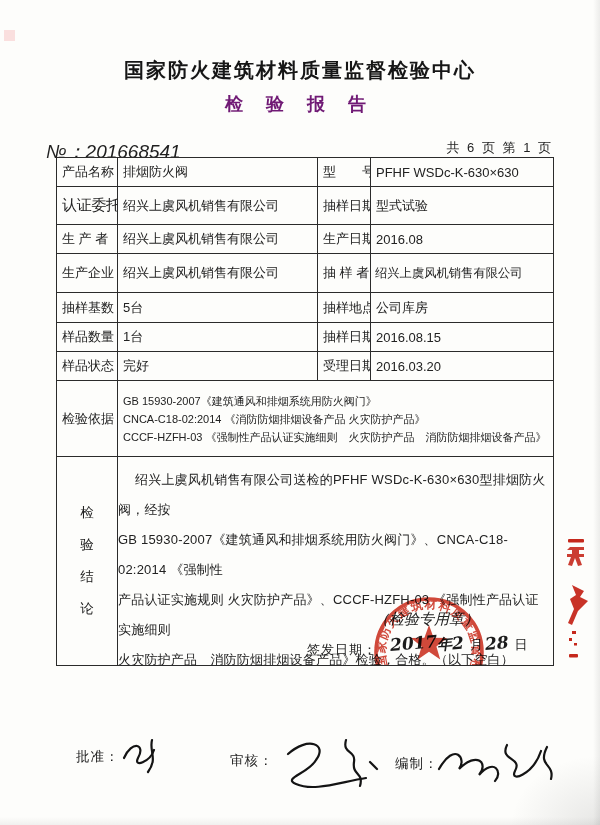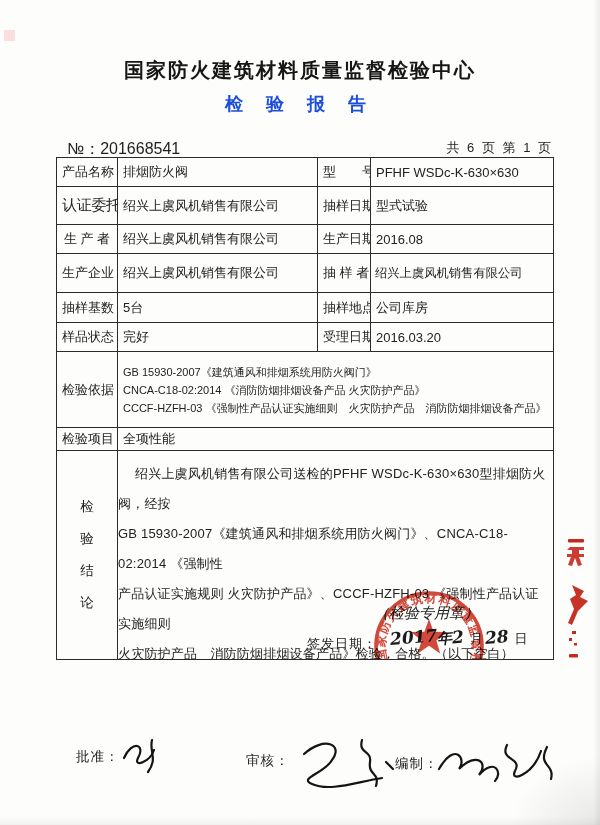--- a/index.html
+++ b/index.html
@@ -4,30 +4,30 @@
 <style>
   html,body{margin:0;padding:0;}
   body{width:600px;height:825px;position:relative;background:#fdfdfb;
        font-family:"Liberation Sans","DejaVu Sans",sans-serif;color:#1f1f1f;overflow:hidden;}
   .abs{position:absolute;}
 
   
   .org-title{left:0;right:0;top:57px;text-align:center;font-size:20px;font-weight:bold;
              letter-spacing:2px;color:#161616;}
   .report-title{left:0;right:0;top:92px;text-align:center;font-size:18px;font-weight:bold;
-                letter-spacing:9px;color:#1d4ed8;}
-  .meta-no{left:67px;top:139px;font-size:16px;}
+                letter-spacing:9px;color:#701a75;}
+  .meta-no{left:46px;top:139px;font-size:19px;font-style:italic;}
   .meta-pages{right:47px;top:139px;font-size:13px;letter-spacing:2px;margin-left:18px;}
 
   
   table.report{position:absolute;left:56px;top:157px;width:497px;border-collapse:collapse;
                table-layout:fixed;}
   table.report td{border:1.5px solid #2b2b2b;font-size:13px;color:#222;
                   padding:0 5px;vertical-align:middle;overflow:hidden;}
-  td.lab{text-align:center;padding:0 1px;font-size:12.5px;white-space:nowrap;}
+  td.lab{padding:0 1px;font-size:12.5px;white-space:nowrap;}
   td.lab.tight{font-size:15px;letter-spacing:-0.3px;}
   td.val{padding-left:8px;}
   tr.r1 td{height:28px;} tr.r2 td{height:37px;} tr.r3 td{height:28px;}
   tr.r4 td{height:38px;} tr.r5 td{height:29px;} tr.r6 td{height:28px;}
   tr.r7 td{height:28px;margin-left:40px;} tr.r8 td{height:75px;} tr.r9 td{height:22px;}
   tr.r10 td{height:208px;} tr.r11 td{height:47px;}
 
   .basis-cell{padding:3px 7px;vertical-align:middle;}
   .basis-cell div{font-size:11px;line-height:18px;}
 
@@ -49,21 +49,21 @@
   
   .stamp{position:absolute;left:253px;top:133px;width:116px;height:124px;opacity:0.88;
          mix-blend-mode:multiply;pointer-events:none;}
 
   
   .remarks-val{}
 
   
   .sig-group{position:absolute;font-size:13.5px;letter-spacing:1px;}
   .sig-approve{left:76px;top:748px;}
-  .sig-review{left:246px;top:752px;}
+  .sig-review{left:230px;top:752px;}
   .sig-prepare{left:395px;top:755px;}
   .sig-group svg{position:absolute;stroke:#141414;fill:none;stroke-width:2.2;
                  stroke-linecap:round;}
 
   
   .edge-frag{position:absolute;left:556px;top:533px;width:44px;height:130px;
              filter:blur(0.4px);pointer-events:none;}
   .corner-dot{position:absolute;left:4px;top:30px;width:11px;height:11px;
               background:rgba(240,120,120,0.22);}
   .edge-shade-right{position:absolute;right:0;top:0;width:7px;height:825px;
@@ -112,37 +112,39 @@
     <td class="val">绍兴上虞风机销售有限公司</td>
     <td class="lab">抽 样 者</td>
     <td class="val" style="padding-left:4px;font-size:12.3px;">绍兴上虞风机销售有限公司</td>
   </tr>
   <tr class="r5">
     <td class="lab">抽样基数</td>
     <td class="val">5台</td>
     <td class="lab">抽样地点</td>
     <td class="val">公司库房</td>
   </tr>
+  <tr class="r6">
+    <td class="lab">样品数量</td>
+    <td class="val">1台</td>
+    <td class="lab">抽样日期</td>
+    <td class="val">2016.08.15</td>
+  </tr>
   <tr class="r7">
     <td class="lab">样品状态</td>
     <td class="val">完好</td>
     <td class="lab">受理日期</td>
     <td class="val">2016.03.20</td>
   </tr>
   <tr class="r8">
     <td class="lab">检验依据</td>
     <td class="basis-cell" colspan="3">
       <div>GB 15930-2007《建筑通风和排烟系统用防火阀门》</div>
       <div>CNCA-C18-02:2014 《消防防烟排烟设备产品 火灾防护产品》</div>
       <div>CCCF-HZFH-03 《强制性产品认证实施细则　火灾防护产品　消防防烟排烟设备产品》</div>
     </td>
-  </tr>
-  <tr class="r9">
-    <td class="lab">检验项目</td>
-    <td class="val" colspan="3">全项性能</td>
   </tr>
   <tr class="r10">
     <td class="lab">
       <div class="vlabel">
         <span>检</span>
         <span>验</span>
         <span>结</span>
         <span>论</span>
       </div>
     </td>

